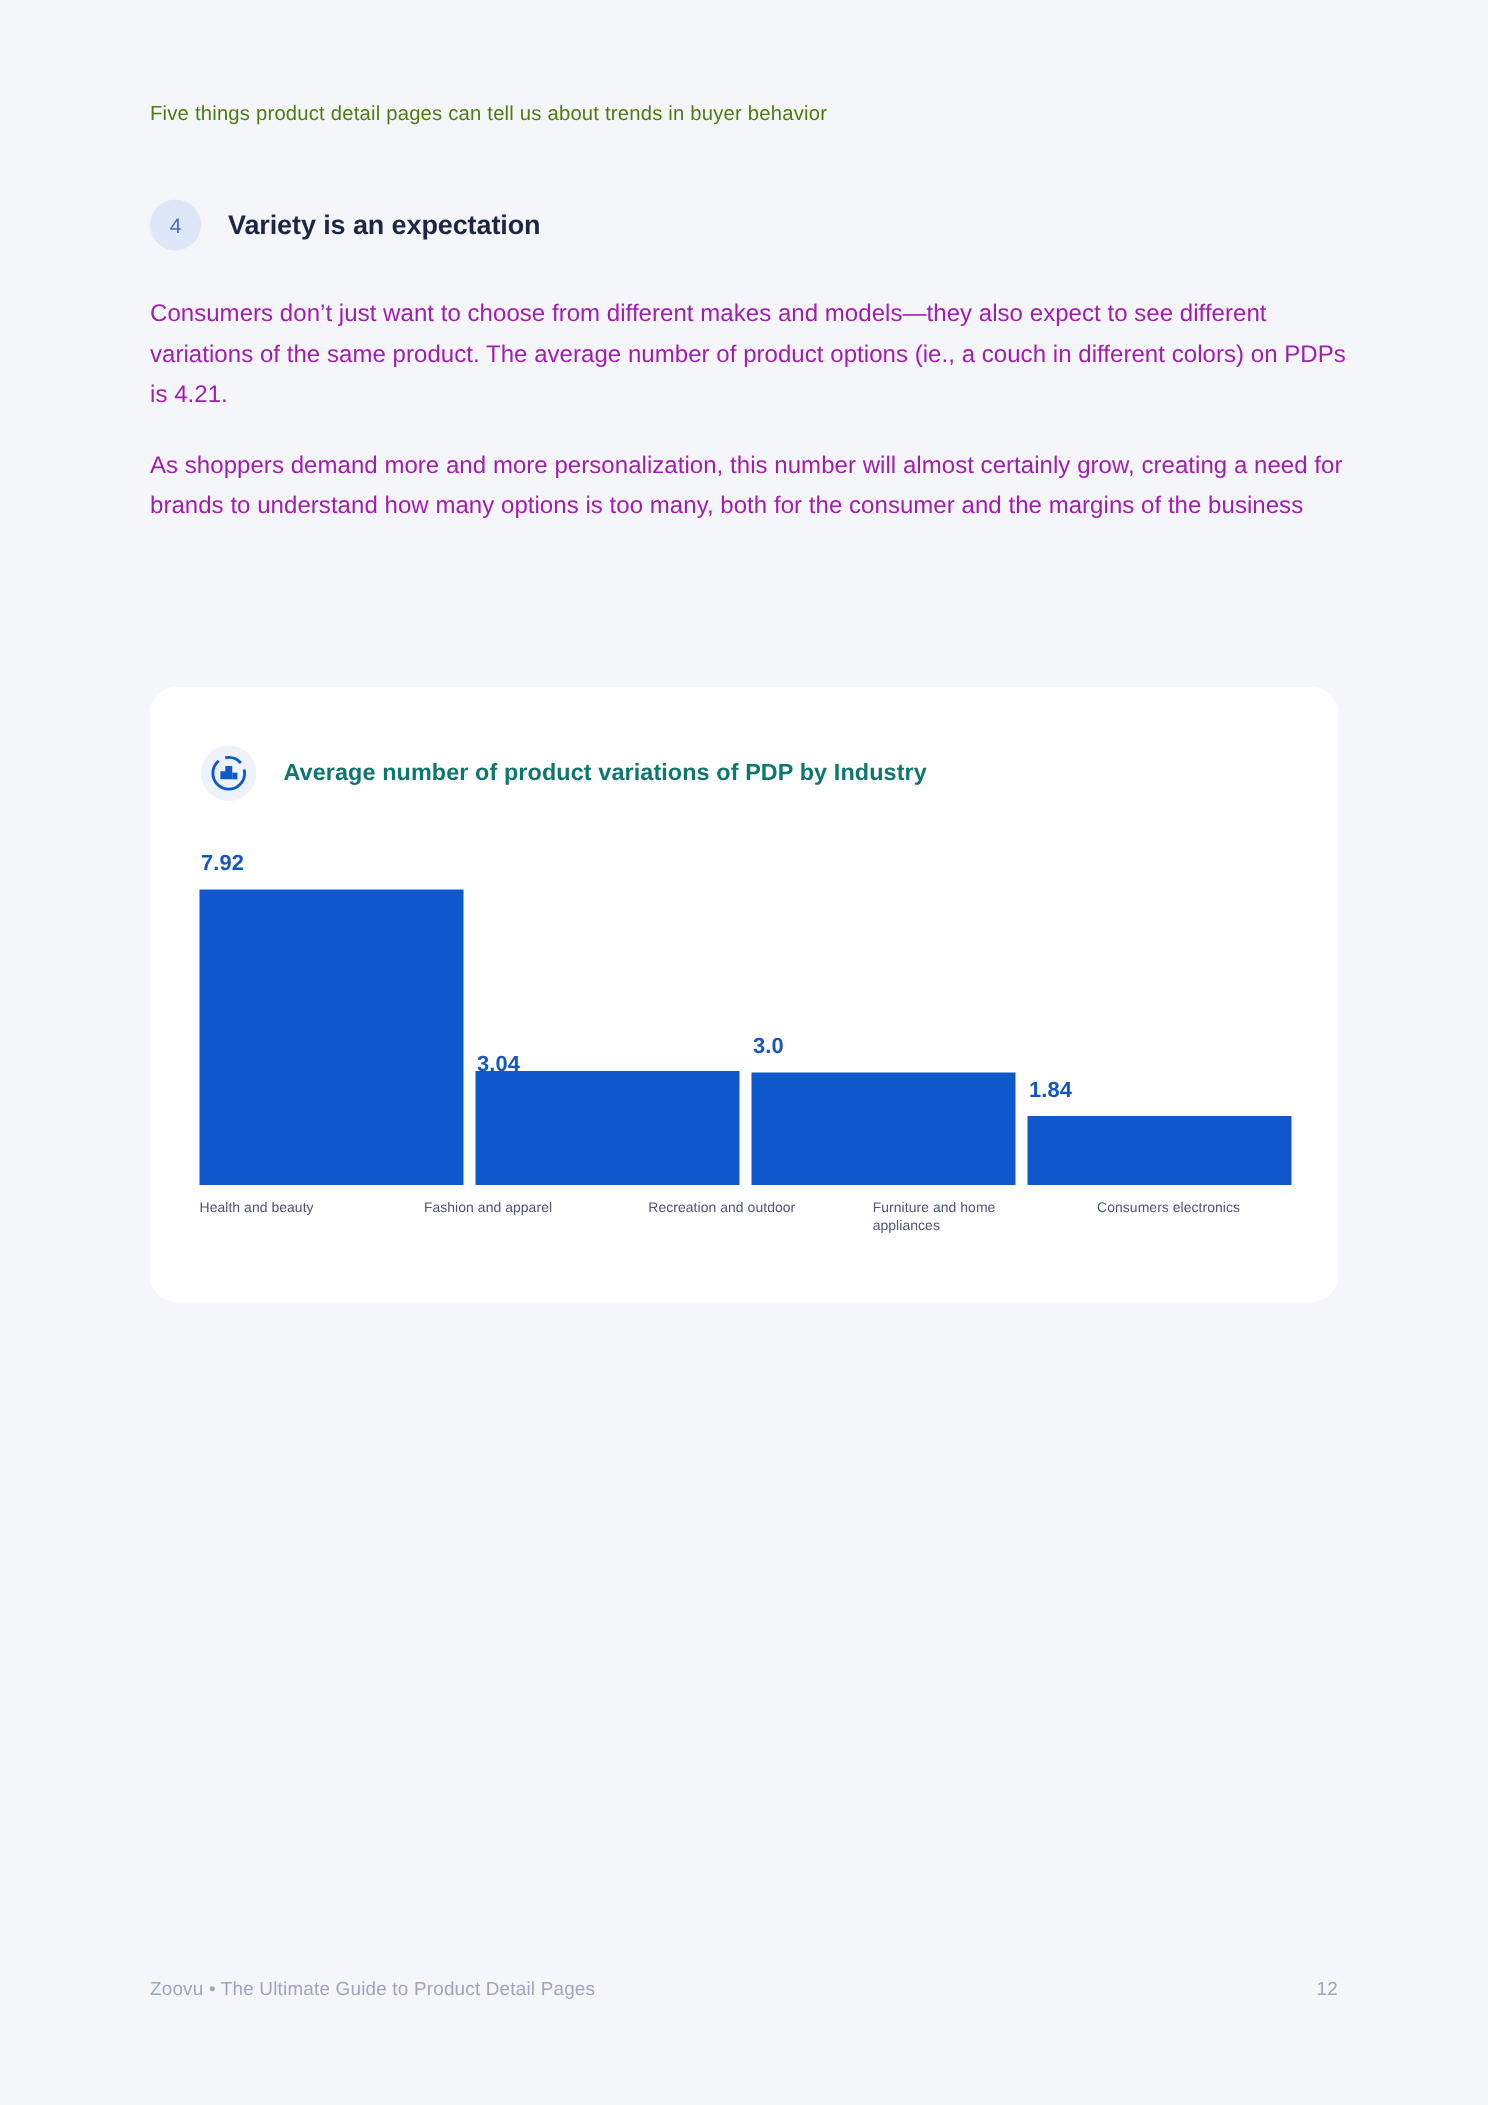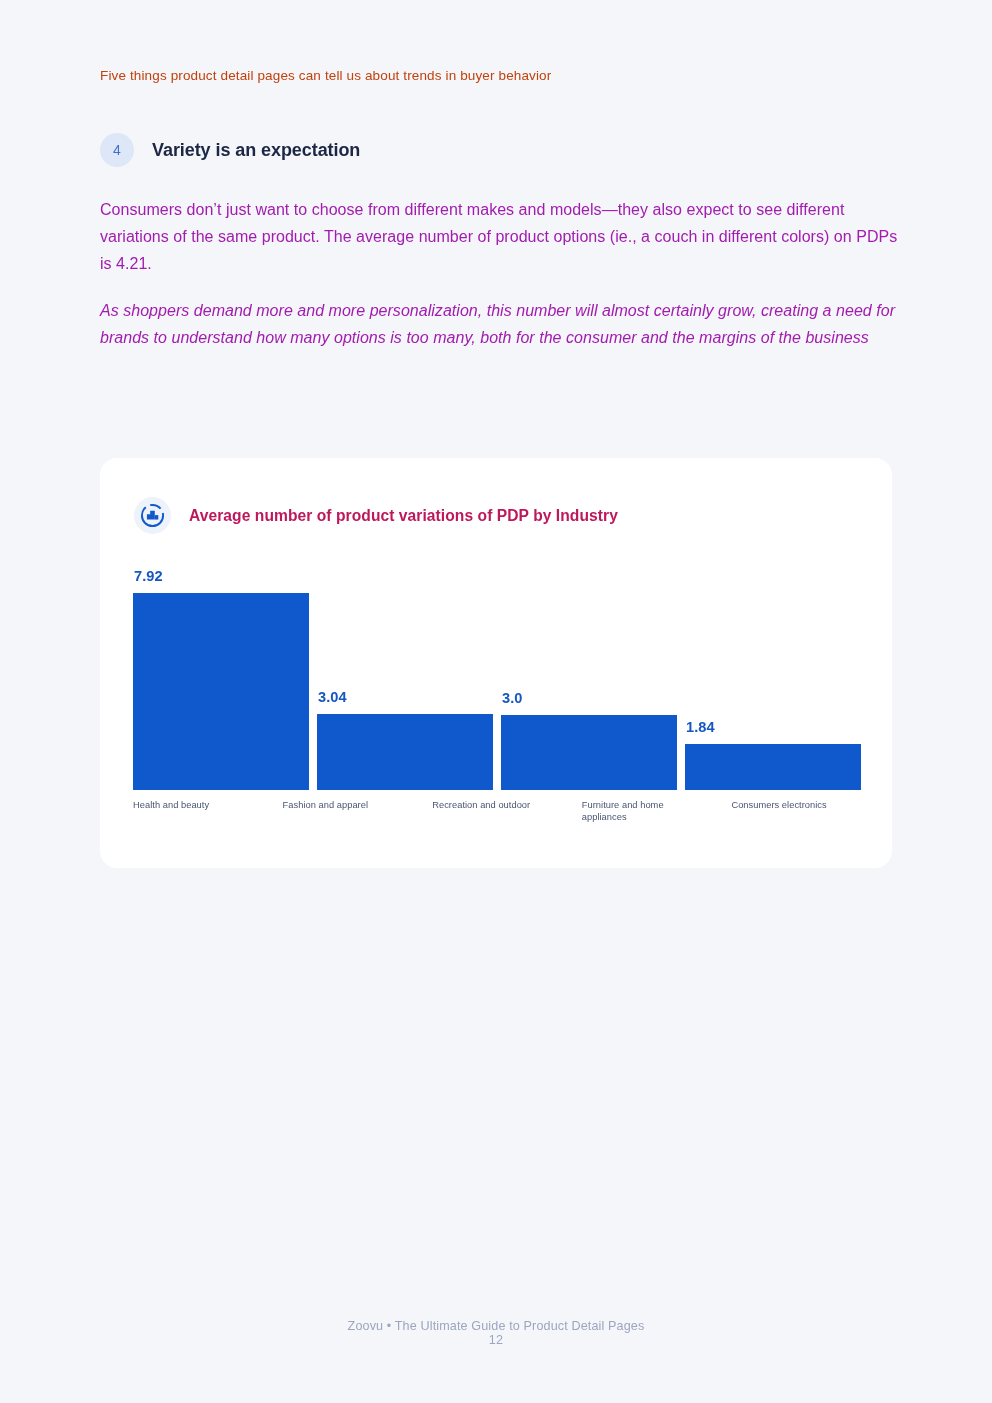--- a/index.html
+++ b/index.html
@@ -21,21 +21,21 @@
     inset: 0;
   }
 
   
   .eyebrow {
     position: absolute;
     left: 100px;
     top: 68px;
     font-size: 13.5px;
     letter-spacing: 0.01em;
-    color: #c2410c;
+    color: #4d7c0f;
     white-space: nowrap;
   }
 
   
   .heading-row {
     position: absolute;
     left: 100px;
     top: 133px;
     display: flex;
     align-items: center;
@@ -68,21 +68,21 @@
     top: 196px;
     width: 800px;
   }
   .body-copy p {
     margin: 0 0 20px 0;
     font-size: 16px;
     line-height: 27px;
     color: #a21caf;
     letter-spacing: 0.002em;
   }
-  .body-copy p:last-child { margin-bottom: 4px; font-style: italic; }
+  .body-copy p:last-child { margin-bottom: 4px; }
 
   
   .chart-card {
     position: absolute;
     left: 100px;
     top: 458px;
     width: 792px;
     height: 410px;
     background: #ffffff;
     border-radius: 17px;
@@ -102,21 +102,21 @@
     border-radius: 50%;
     background: #eef2fb;
     display: flex;
     align-items: center;
     justify-content: center;
     flex: 0 0 auto;
   }
   .chart-title {
     font-size: 15.6px;
     font-weight: 700;
-    color: #be185d;
+    color: #0f766e;
     letter-spacing: 0.004em;
     white-space: nowrap;
   }
 
   
   .plot {
     position: absolute;
     left: 33px;
     top: 105px;
     right: 24px;
@@ -171,23 +171,22 @@
     box-sizing: border-box;
   }
 
   
   .footer {
     position: absolute;
     left: 100px;
     right: 100px;
     top: 1319px;
     display: flex;
-    align-items: center;
+    align-items: flex-start;
     justify-content: space-between;
-    flex-direction: column;
   }
   .footer-text, .footer-page {
     font-size: 12.6px;
     color: #9ba6bf;
     letter-spacing: 0.01em;
     white-space: nowrap;
   }
 </style>
 </head>
 <body>
@@ -222,21 +221,21 @@
     <div class="plot">
       <div class="bars">
 
         <div class="bar-col">
           <span class="bar-value" style="bottom: 206px;">7.92</span>
           <div class="bar-rect" style="height:197px"></div>
         </div>
 
 
         <div class="bar-col">
-          <span class="bar-value" style="bottom: 85px;">3.04</span>
+          <span class="bar-value" style="bottom: 72px;">3.04</span>
           <div class="bar-rect" style="height:76px"></div>
         </div>
 
         <div class="bar-col">
           <span class="bar-value" style="bottom: 84px;">3.0</span>
           <div class="bar-rect" style="height:75px"></div>
         </div>
 
         <div class="bar-col">
           <span class="bar-value" style="bottom: 55px;">1.84</span>

